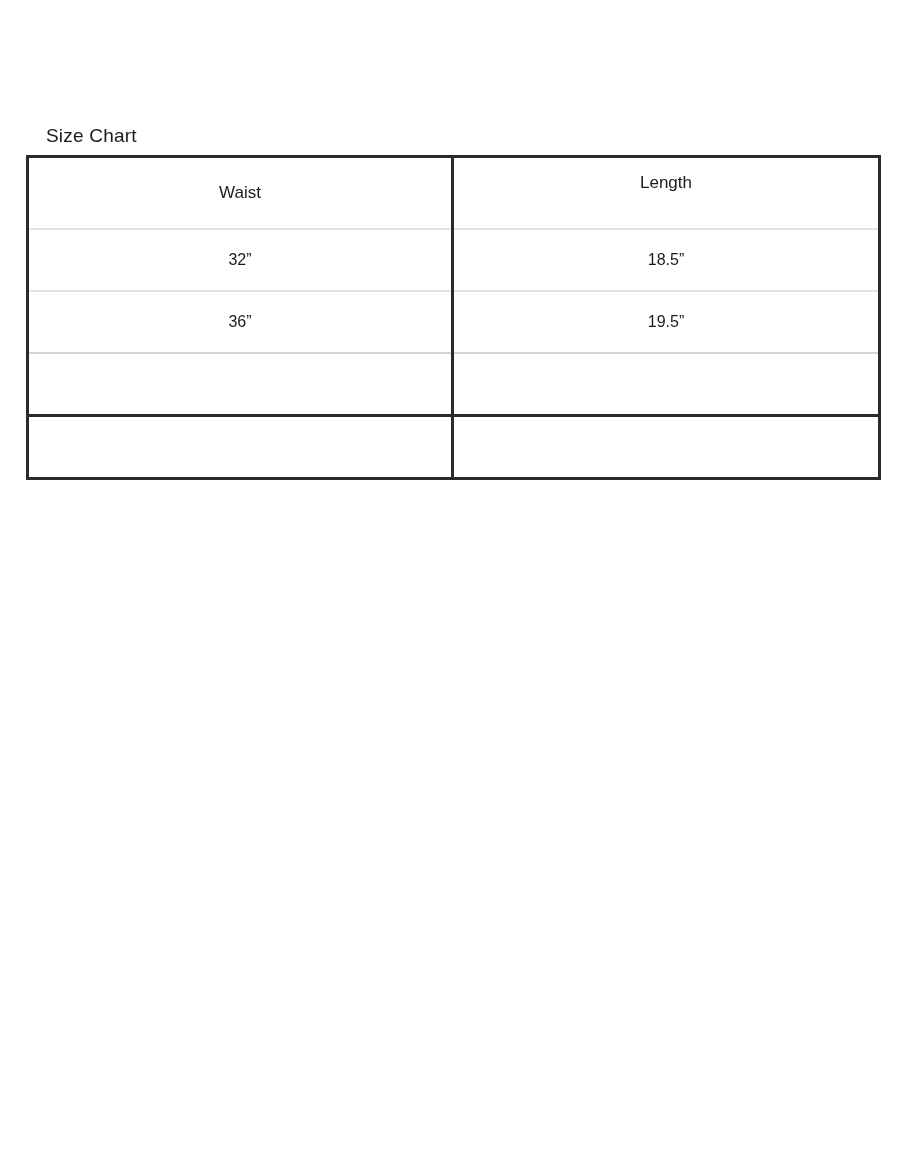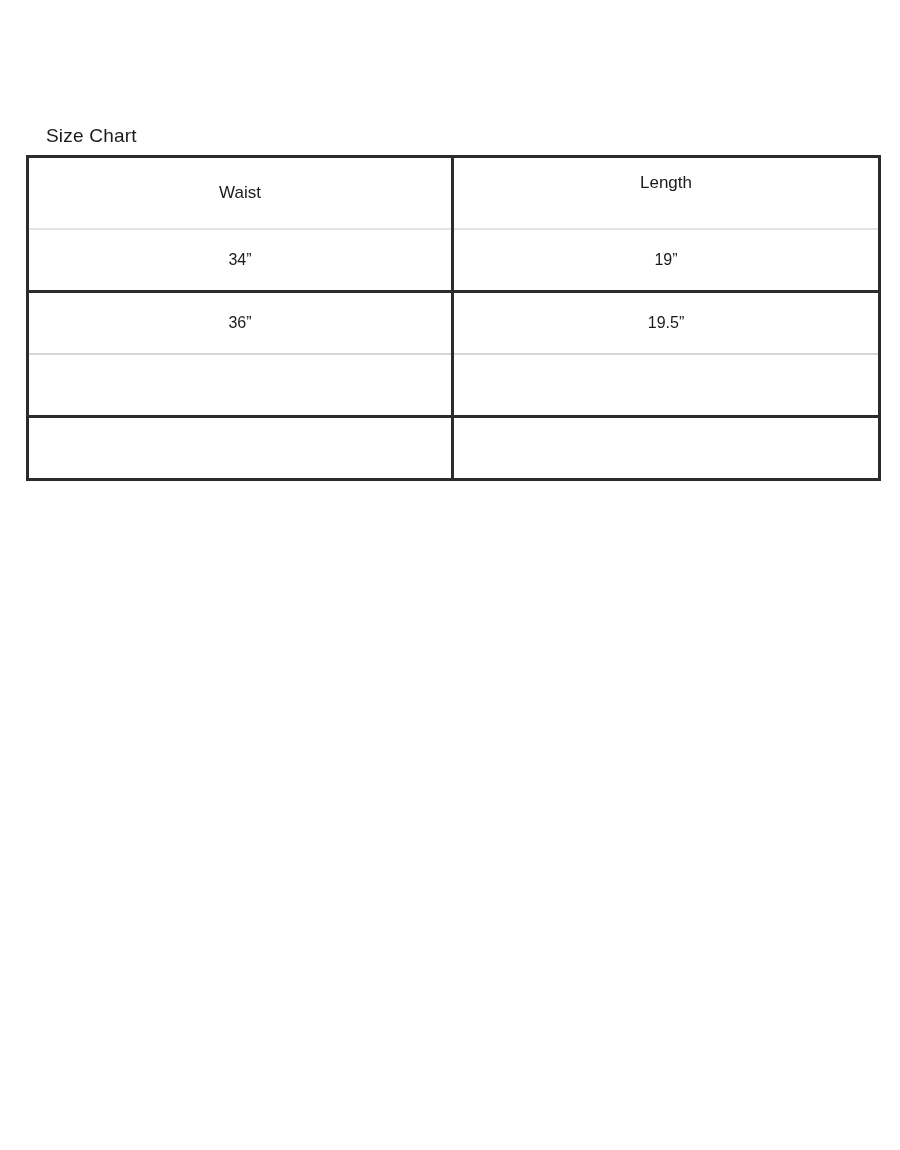--- a/index.html
+++ b/index.html
@@ -143,23 +143,23 @@
         <tr class="header-row sep-light">
           <th class="cell-waist">
             <span class="cell-text">Waist</span>
           </th>
           <th class="cell-length">
             <span class="cell-text">Length</span>
           </th>
         </tr>
       </thead>
       <tbody id="table-body">
-          <tr class="data-row sep-dark">
-            <td class="cell-waist"><span class="cell-text">34”</span></td>
-            <td class="cell-length"><span class="cell-text">19”</span></td>
+          <tr class="data-row sep-light">
+            <td class="cell-waist"><span class="cell-text">32”</span></td>
+            <td class="cell-length"><span class="cell-text">18.5”</span></td>
           </tr>
           <tr class="data-row sep-light-mid">
             <td class="cell-waist"><span class="cell-text">36”</span></td>
             <td class="cell-length"><span class="cell-text">19.5”</span></td>
           </tr>
           <tr class="empty-row sep-dark">
             <td class="cell-waist"><span class="cell-text"></span></td>
             <td class="cell-length"><span class="cell-text"></span></td>
           </tr>
           <tr class="empty-row sep-none">

